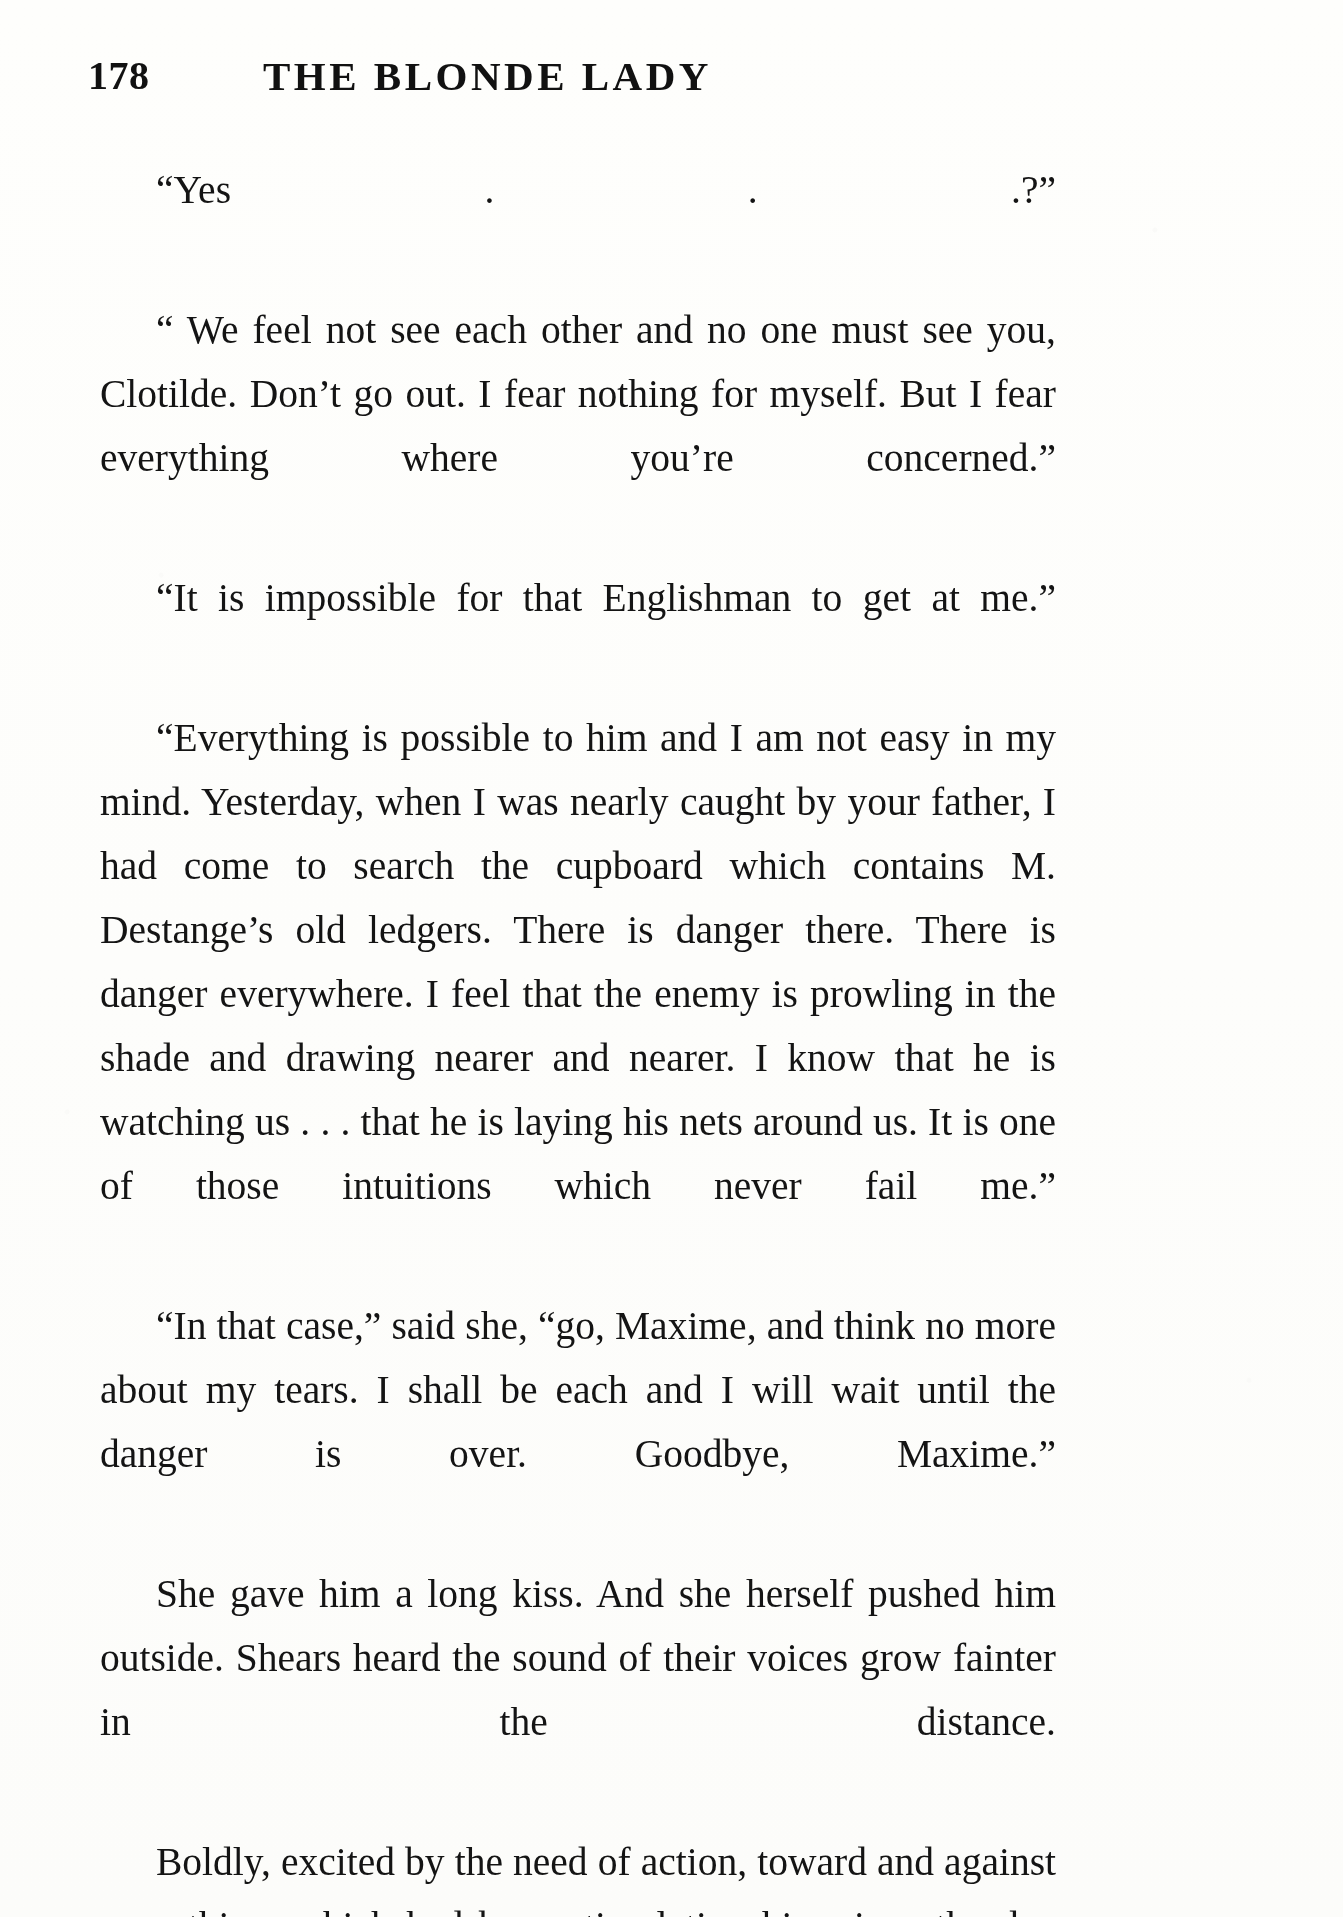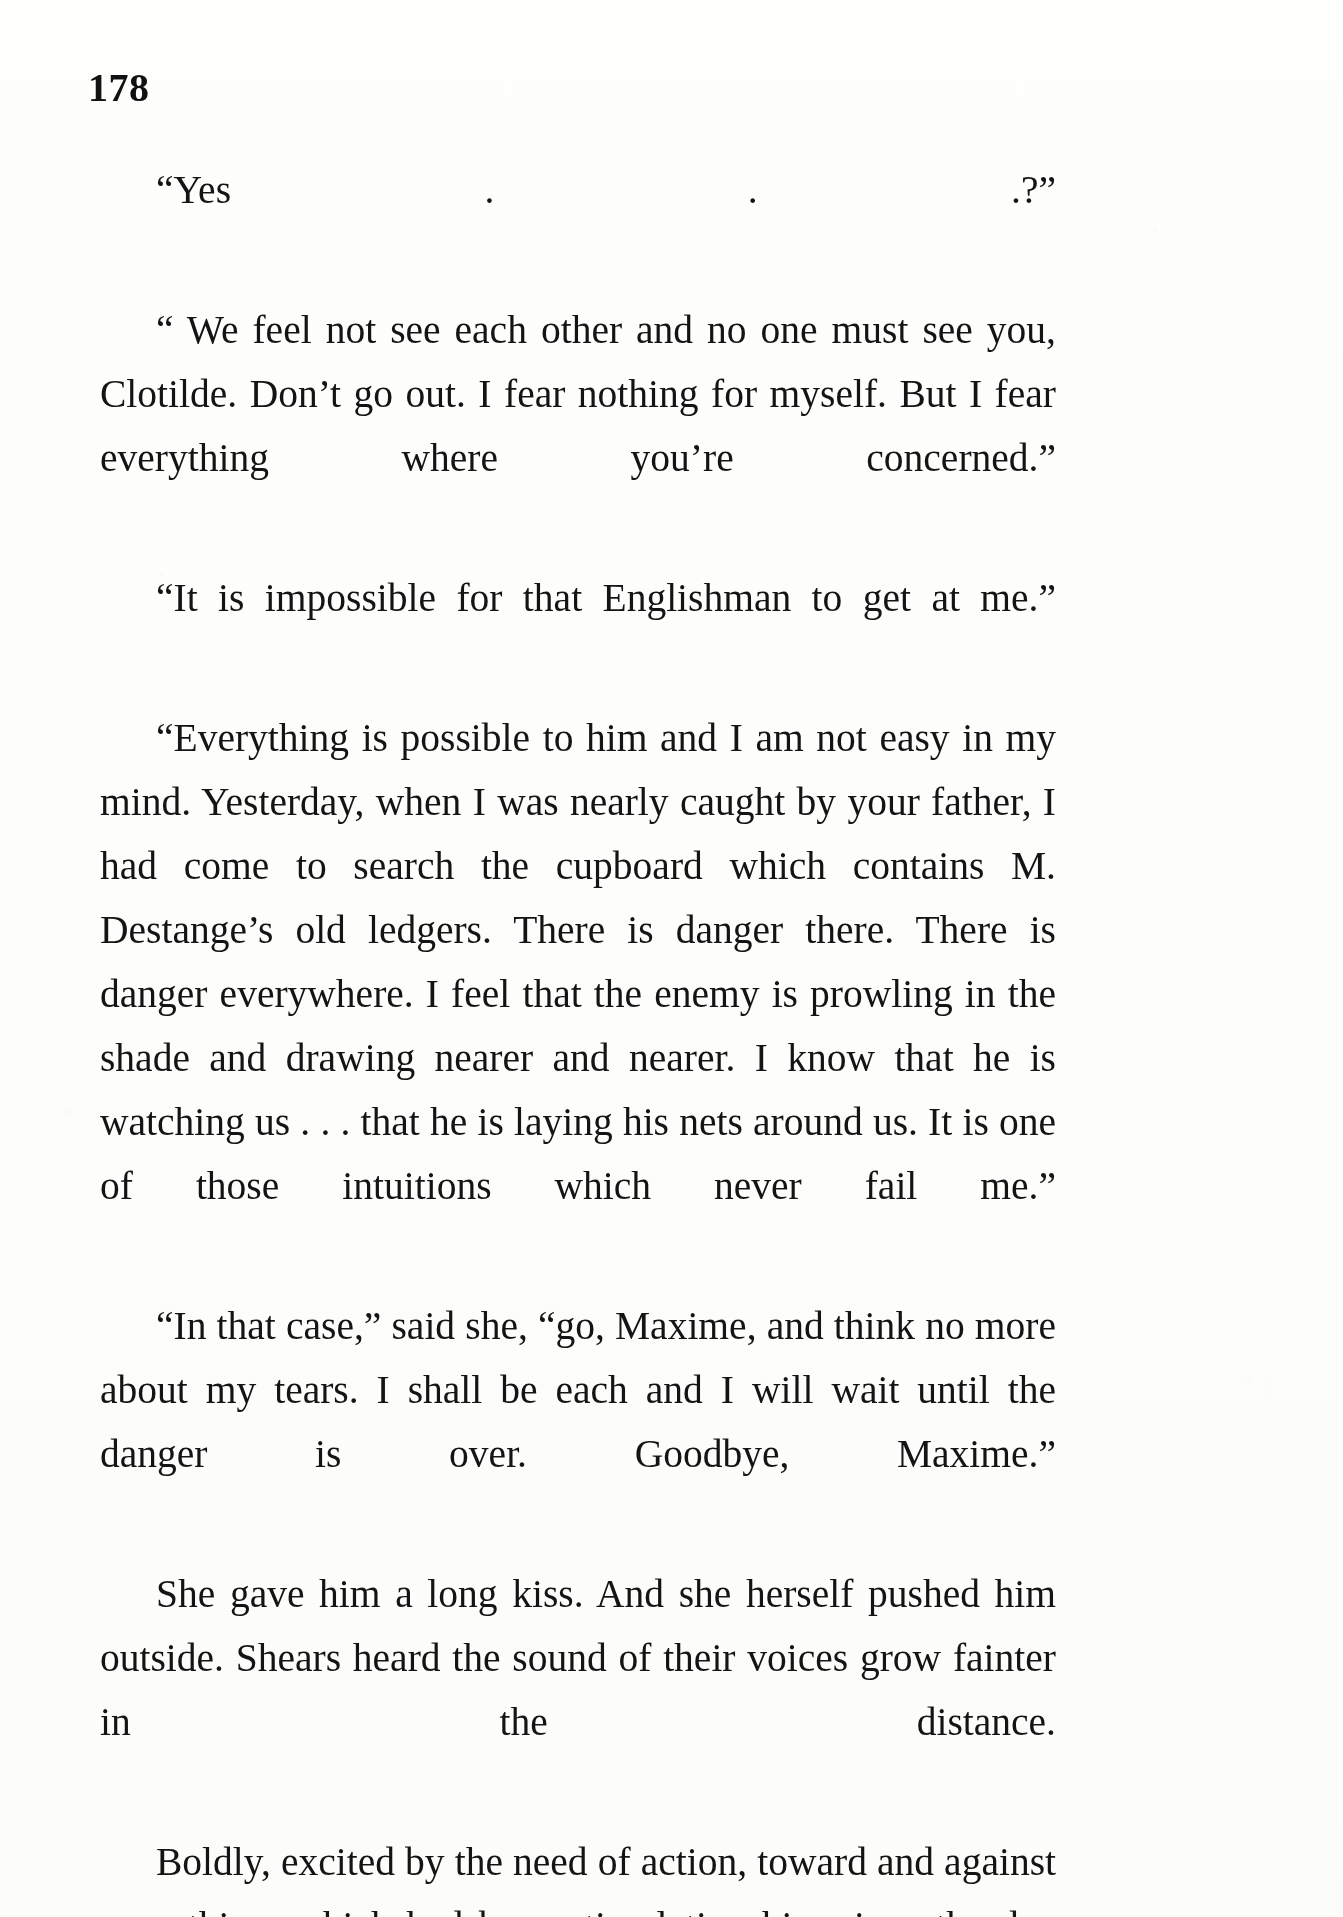--- a/index.html
+++ b/index.html
@@ -35,21 +35,21 @@
     pointer-events: none;
   }
   .content {
     position: absolute;
     left: 88px;
     top: 52px;
     width: 1160px;
   }
   .header {
     display: flex;
-    align-items: center;
+    align-items: flex-start;
     height: 70px;
   }
   .folio {
     font-size: 40px;
     font-weight: 700;
     letter-spacing: 0.5px;
     width: 175px;
     flex: 0 0 175px;
   }
   .running-head {
@@ -81,20 +81,21 @@
 </head>
 <body>
 
 <div class="page">
   <div class="paper-tone"></div>
 
   <div class="content">
 
     <div class="header">
       <div class="folio">178</div>
+      <div class="running-head">THE BLONDE LADY</div>
     </div>
 
     <div class="body-text">
       <p>“Yes  .  .  .?”</p>
       <p>“ We feel not see each other and no one must see you, Clotilde.  Don’t go out.  I fear nothing for myself.  But I fear everything where you’re concerned.”</p>
       <p>“It is impossible for that Englishman to get at me.”</p>
       <p>“Everything is possible to him and I am not easy in my mind.  Yesterday, when I was nearly caught by your father, I had come to search the cupboard which contains M. Destange’s old ledgers.  There is danger there.  There is danger everywhere.  I feel that the enemy is prowling in the shade and drawing nearer and nearer. I know that he is watching us  .  .  .  that he is laying his nets around us.  It is one of those intuitions which never fail me.”</p>
       <p>“In that case,” said she, “go, Maxime, and think no more about my tears.  I shall be each and I will wait until the danger is over.  Goodbye, Maxime.”</p>
       <p>She gave him a long kiss.  And she herself pushed him outside.  Shears heard the sound of their voices grow fainter in the distance.</p>
       <p>Boldly, excited by the need of action, toward and against everything, which had been stimulating him since the day before, he made his way to a passage, at the end of which was a stair-</p>

